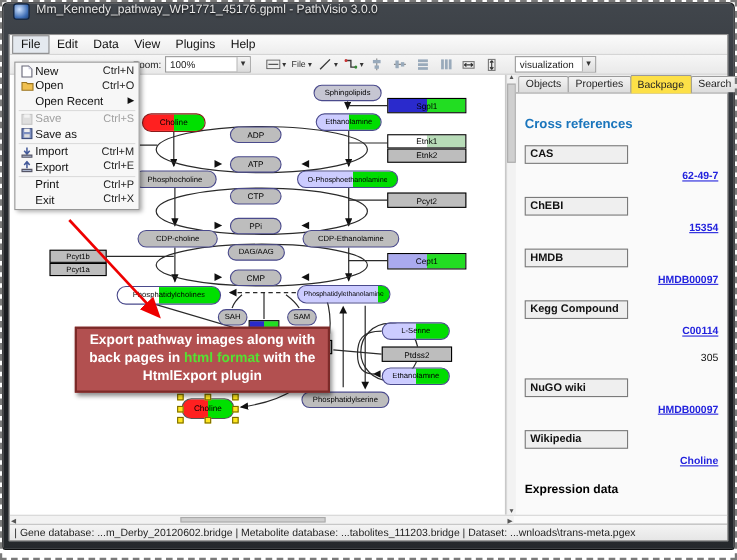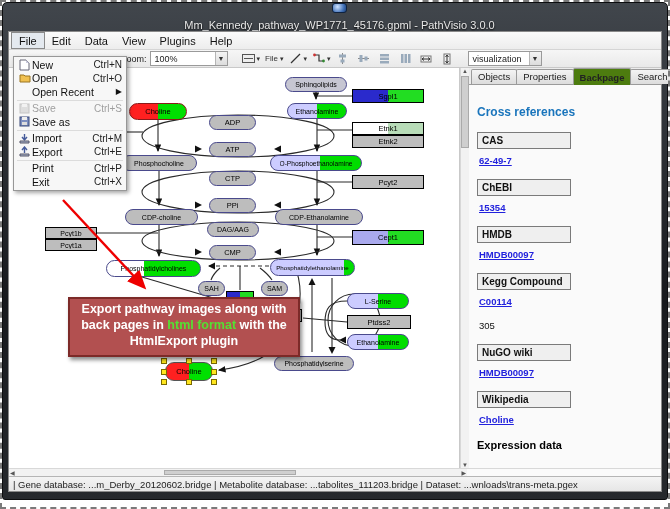--- a/index.html
+++ b/index.html
@@ -1,20 +1,20 @@
 <!DOCTYPE html>
 <html><head>
 <meta charset="utf-8">
 <style>
   html,body{margin:0;padding:0;}
   body{width:670px;height:509px;position:relative;background:#ffffff;font-family:"Liberation Sans",sans-serif;overflow:hidden;}
   .outer-dashed{position:absolute;inset:0;border:2px dashed #7a7a7a;pointer-events:none;z-index:99;}
   
   .win{position:absolute;left:2px;top:2px;width:664px;height:496px;background:linear-gradient(#41464c,#17191d 60%,#26292d);border:1px solid #0c0d0f;border-radius:5px 5px 3px 3px;}
-  .titlebar{position:absolute;left:0;top:0;right:0;height:28px;display:flex;align-items:center;padding-left:9px;gap:6px;flex-direction:column;}
+  .titlebar{position:absolute;left:0;top:0;right:0;height:28px;display:flex;padding-left:9px;gap:6px;}
   .title-ico{width:13px;height:13px;border-radius:3px;background:radial-gradient(circle at 35% 35%,#cfe3ff,#3d6db5 65%,#1d3f73);border:1px solid #0e2240;}
   .title-txt{color:#e8e8e8;font-size:11px;text-shadow:0 1px 2px #000;white-space:nowrap;}
   .client{position:absolute;left:5px;right:5px;top:28px;bottom:7px;background:#f0f0f0;border:1px solid #8a8a8a;display:flex;flex-direction:column;}
   
   .menubar{height:17px;background:linear-gradient(#fbfbfb,#ededed);border-bottom:1px solid #d5d5d5;display:flex;align-items:stretch;font-size:11px;padding-left:2px;}
   .mb-item{padding:1px 7px;display:flex;align-items:center;color:#111;}
   .mb-item.active{border:1px solid #8a8a8a;background:#e4e9ef;}
   .toolbar{height:17px;background:linear-gradient(#f6f6f6,#e9e9e9);border-bottom:1px solid #c9c9c9;display:flex;align-items:center;font-size:9px;color:#222;}
   .tb-spacer{width:108px;flex:none;}
   .tb-label{margin:0 3px 0 4px;flex:none;}
@@ -33,26 +33,26 @@
   .vscroll .thumb{width:6px;height:70px;background:#cfcfcf;border:1px solid #aaa;margin-top:2px;}
   .hscroll-row{height:8px;display:flex;flex:none;}
   .hscroll{width:458px;flex:none;background:#f2f2f2;border-top:1px solid #d8d8d8;display:flex;align-items:center;font-size:6px;color:#555;position:relative;}
   .hscroll .thumb{position:absolute;left:155px;width:130px;top:1px;bottom:1px;background:#cfcfcf;border:1px solid #aaa;}
   .hscroll-fill{flex:1;background:#fafafa;border-top:1px solid #d8d8d8;}
   .statusbar{height:14px;background:linear-gradient(#f4f4f4,#e6e6e6);border-top:1px solid #b5b5b5;display:flex;align-items:center;font-size:9.5px;color:#222;padding-left:4px;white-space:nowrap;overflow:hidden;}
   
   .panel{flex:1;background:#fafafa;display:flex;flex-direction:column;min-width:0;}
   .tabs{height:16px;display:flex;align-items:flex-end;background:#ececec;border-bottom:1px solid #9a9a9a;padding-left:2px;font-size:9.5px;}
   .tab{padding:1px 6px 2px 6px;border:1px solid #9a9a9a;border-bottom:none;background:linear-gradient(#f4f4f4,#dcdcdc);margin-right:-1px;border-radius:2px 2px 0 0;color:#222;}
-  .tab.selected{background:#4d7c0f;position:relative;top:1px;padding-top:3px;font-weight:bold;}
+  .tab.selected{background:#fde047;position:relative;top:1px;padding-top:3px;}
   .panel-body{flex:1;padding:6px 8px;overflow:hidden;}
   .xref-heading{color:#1a75bc;font-weight:bold;font-size:12px;margin:14px 0 2px 0;}
   .xref-sec{margin-top:13px;}
   .xref-title{width:84px;border:1px solid #7a7a7a;background:#efefef;font-weight:bold;font-size:10px;padding:2px 4px;color:#111;}
-  .xref-val{margin:6px 0 0 2px;font-size:9.5px;color:#111;}
+  .xref-val{margin:6px 0 0 2px;font-size:9.5px;color:#111;text-align:right;}
   .xref-val.link{color:#2222dd;text-decoration:underline;font-weight:bold;}
   .expr-heading{font-weight:bold;font-size:11px;margin-top:14px;color:#000;}
   
   .node{position:absolute;z-index:2;display:flex;align-items:center;justify-content:center;box-sizing:border-box;border:1px solid #4a4a8c;}
   .node.pill{border-radius:9px;}
   .node.rect{border-radius:0;border-color:#000;}
   .node .lbl{font-size:7.5px;color:#000;white-space:nowrap;overflow:hidden;}
   .handle{position:absolute;width:6px;height:6px;background:#ffe61e;border:1px solid #7a6a00;z-index:5;box-sizing:border-box;}
   
   .filemenu{position:absolute;left:10px;top:53px;width:110px;background:#f7f7f7;border:1px solid #979797;box-shadow:2px 2px 4px rgba(0,0,0,.35);z-index:40;padding:1px;}

